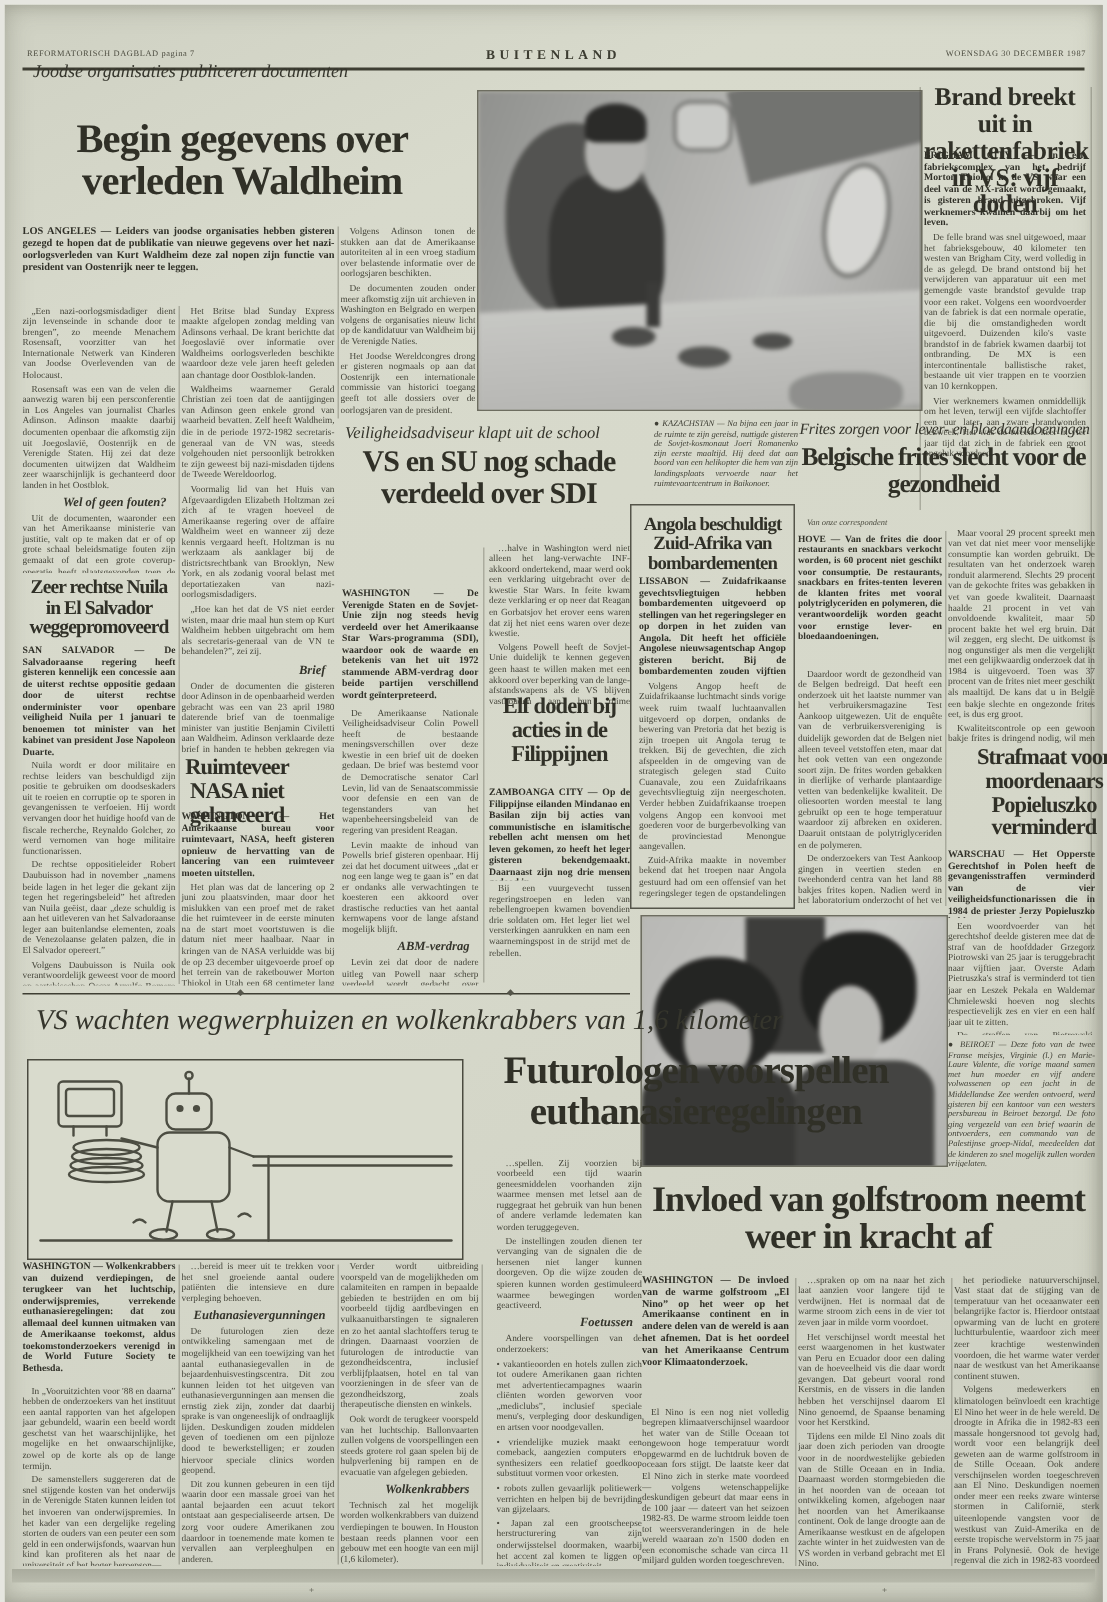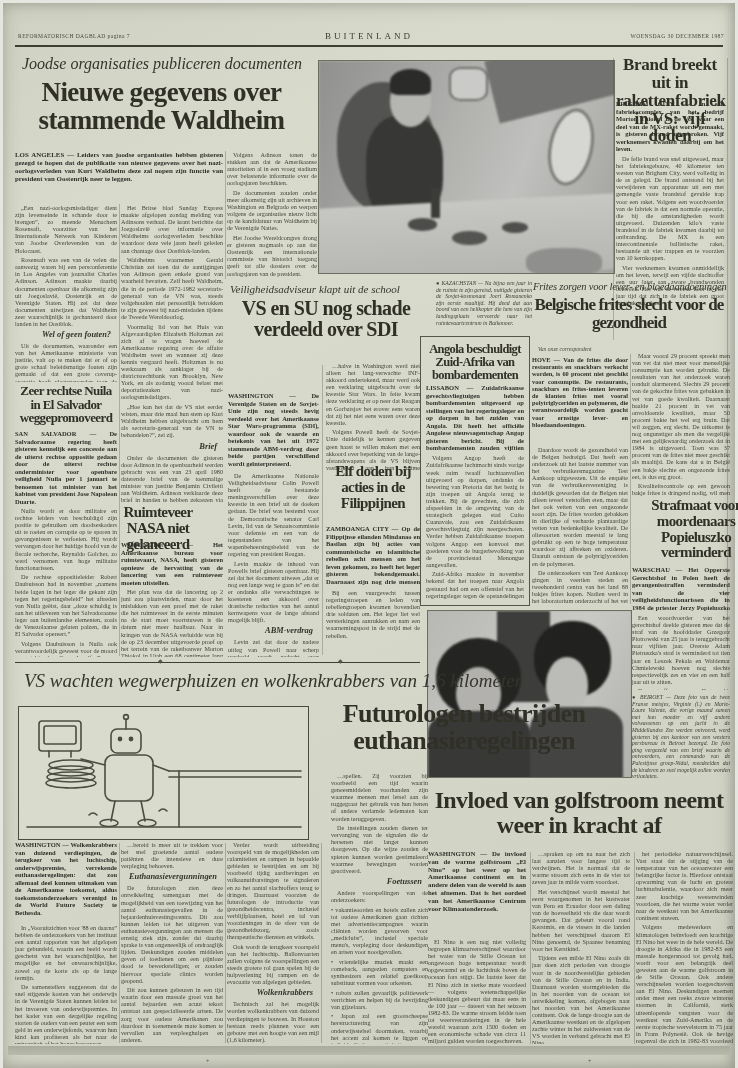--- a/index.html
+++ b/index.html
@@ -31,26 +31,26 @@
   .band{background:linear-gradient(#a9ab9d,#b8baac);}
   .mark{position:absolute;font-size:6px;color:#55554a;}
 </style>
 </head>
 <body>
 
 <div id="stage">
   <div class="paper"></div>
 
   <div class="abs hdr-small" style="left:18px;top:33px;">REFORMATORISCH DAGBLAD pagina 7</div>
-  <div class="abs hdr-center" style="left:0;top:31px;width:738px;text-align:center;">BUITENLAND</div>
+  <div class="abs hdr-center" style="left:0;top:31px;width:738px;text-align:center;font-weight:bold;">BUITENLAND</div>
   <div class="abs hdr-small" style="right:14px;top:33px;">WOENSDAG 30 DECEMBER 1987</div>
   <div class="abs hrule" style="left:15px;top:45px;width:708px;"></div>
 
-  <div class="abs kicker" style="left:22px;top:55px;font-size:16px;">Joodse organisaties publiceren documenten</div>
-  <div class="abs headline" style="left:10px;top:78px;width:303px;font-size:27px;">Nieuwe gegevens over stammende Waldheim</div>
+  <div class="abs kicker" style="left:22px;top:40px;font-size:12px;">Joodse organisaties publiceren documenten</div>
+  <div class="abs headline" style="left:10px;top:78px;width:303px;font-size:27px;">Begin gegevens over verleden Waldheim</div>
   <div class="abs lead big" style="left:15px;top:151px;width:208px;height:50px;">LOS ANGELES — Leiders van joodse organisaties hebben gisteren gezegd te hopen dat de publikatie van nieuwe gegevens over het nazi-oorlogsverleden van Kurt Waldheim deze zal nopen zijn functie van president van Oostenrijk neer te leggen.</div>
   <div class="abs headline" style="left:15px;top:384px;width:102px;font-size:13px;">Zeer rechtse Nuila in El Salvador weggepromoveerd</div>
 
   <div class="abs col" style="left:15px;top:204px;width:102px;height:178px;">
       <p>„Een nazi-oorlogsmisdadiger dient zijn levenseinde in schande door te brengen”, zo meende Menachem Rosensaft, voorzitter van het Internationale Netwerk van Kinderen van Joodse Overlevenden van de Holocaust.</p>
       <p>Rosensaft was een van de velen die aanwezig waren bij een persconferentie in Los Angeles van journalist Charles Adinson. Adinson maakte daarbij documenten openbaar die afkomstig zijn uit Joegoslavië, Oostenrijk en de Verenigde Staten. Hij zei dat deze documenten uitwijzen dat Waldheim zeer waarschijnlijk is gechanteerd door landen in het Oostblok.</p>
       <p class="subhead">Wel of geen fouten?</p>
       <p>Uit de documenten, waaronder een van het Amerikaanse ministerie van justitie, valt op te maken dat er of op grote schaal beleidsmatige fouten zijn gemaakt of dat een grote coverup-operatie heeft plaatsgevonden toen de VN in 1971 Waldheim kandideerde voor de functie van secretaris-generaal van de Verenigde Naties, aldus Adinson.</p>
     </div>
   <div class="abs lead" style="left:15px;top:430px;width:102px;height:74px;">SAN SALVADOR — De Salvadoraanse regering heeft gisteren kennelijk een concessie aan de uiterst rechtse oppositie gedaan door de uiterst rechtse onderminister voor openbare veiligheid Nuila per 1 januari te benoemen tot minister van het kabinet van president Jose Napoleon Duarte.</div>
@@ -208,21 +208,21 @@
         <line x1="150" y1="64" x2="282" y2="64"></line>
         <line x1="160" y1="64" x2="160" y2="120"></line>
         <line x1="150" y1="70" x2="282" y2="70"></line>
         <line x1="8" y1="120" x2="282" y2="120"></line>
         <path d="M70 108 q4 -4 8 0"></path>
           <path d="M140 104 q4 -4 8 0"></path>
       </g>
     </svg>
   </div>
 
-  <div class="abs headline" style="left:313px;top:700px;width:302px;font-size:26px;">Futurologen bestrijden euthanasieregelingen</div>
+  <div class="abs headline" style="left:313px;top:700px;width:302px;font-size:26px;">Futurologen voorspellen euthanasieregelingen</div>
   <div class="abs lead" style="left:15px;top:841px;width:102px;height:80px;">WASHINGTON — Wolkenkrabbers van duizend verdiepingen, de terugkeer van het luchtschip, onderwijspremies, verrekende euthanasieregelingen: dat zou allemaal deel kunnen uitmaken van de Amerikaanse toekomst, aldus toekomstonderzoekers verenigd in de World Future Society te Bethesda.</div>
   <div class="abs col" style="left:15px;top:924px;width:102px;height:120px;">
       <p>In „Vooruitzichten voor '88 en daarna” hebben de onderzoekers van het instituut een aantal rapporten van het afgelopen jaar gebundeld, waarin een beeld wordt geschetst van het waarschijnlijke, het mogelijke en het onwaarschijnlijke, zowel op de korte als op de lange termijn.</p>
       <p>De samenstellers suggereren dat de snel stijgende kosten van het onderwijs in de Verenigde Staten kunnen leiden tot het invoeren van onderwijspremies. In het kader van een dergelijke regeling storten de ouders van een peuter een som geld in een onderwijsfonds, waarvan hun kind kan profiteren als het naar de universiteit of het hoger beroepson—</p>
     </div>
   <div class="abs col" style="left:121px;top:841px;width:102px;height:203px;">
       <p>…bereid is meer uit te trekken voor het snel groeiende aantal oudere patiënten die intensieve en dure verpleging behoeven.</p>
       <p class="subhead">Euthanasievergunningen</p>
       <p>De futurologen zien deze ontwikkeling samengaan met de mogelijkheid van een toewijzing van het aantal euthanasiegevallen in de bejaardenhuisvestingscentra. Dit zou kunnen leiden tot het uitgeven van euthanasievergunningen aan mensen die ernstig ziek zijn, zonder dat daarbij sprake is van ongeneeslijk of ondraaglijk lijden. Deskundigen zouden middelen geven of toedienen om een pijnloze dood te bewerkstelligen; er zouden hiervoor speciale clinics worden geopend.</p>
       <p>Dit zou kunnen gebeuren in een tijd waarin door een massale groei van het aantal bejaarden een acuut tekort ontstaat aan gespecialiseerde artsen. De zorg voor oudere Amerikanen zou daardoor in toenemende mate komen te vervallen aan verpleeghulpen en anderen.</p>

